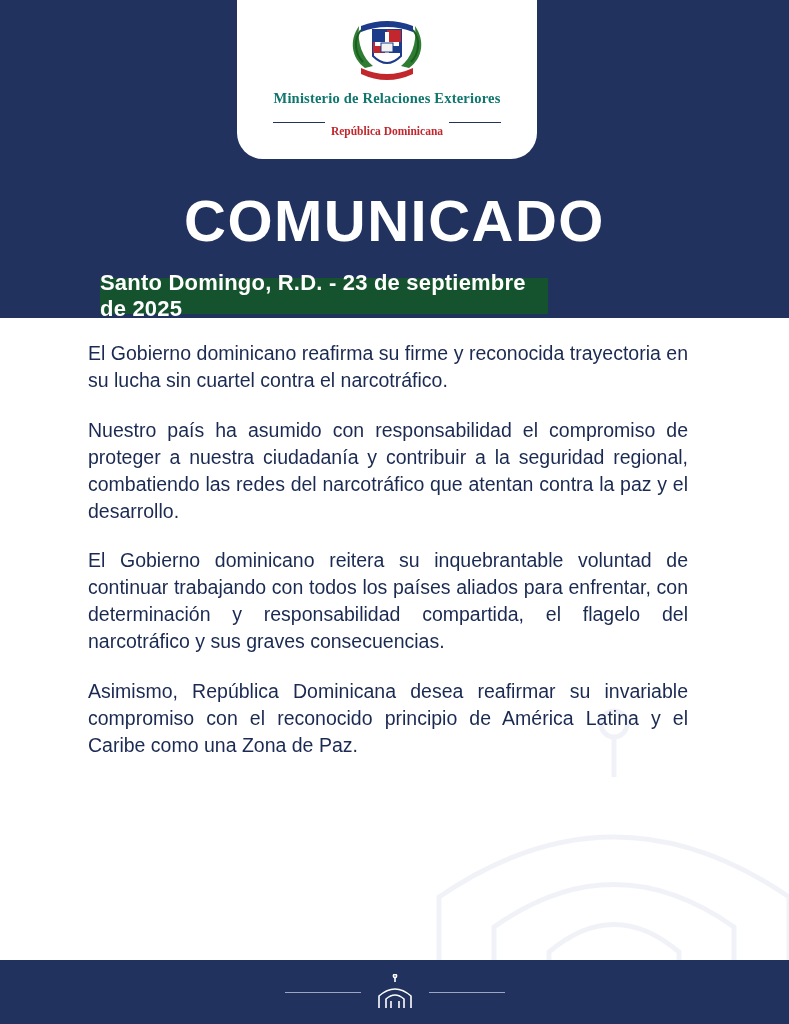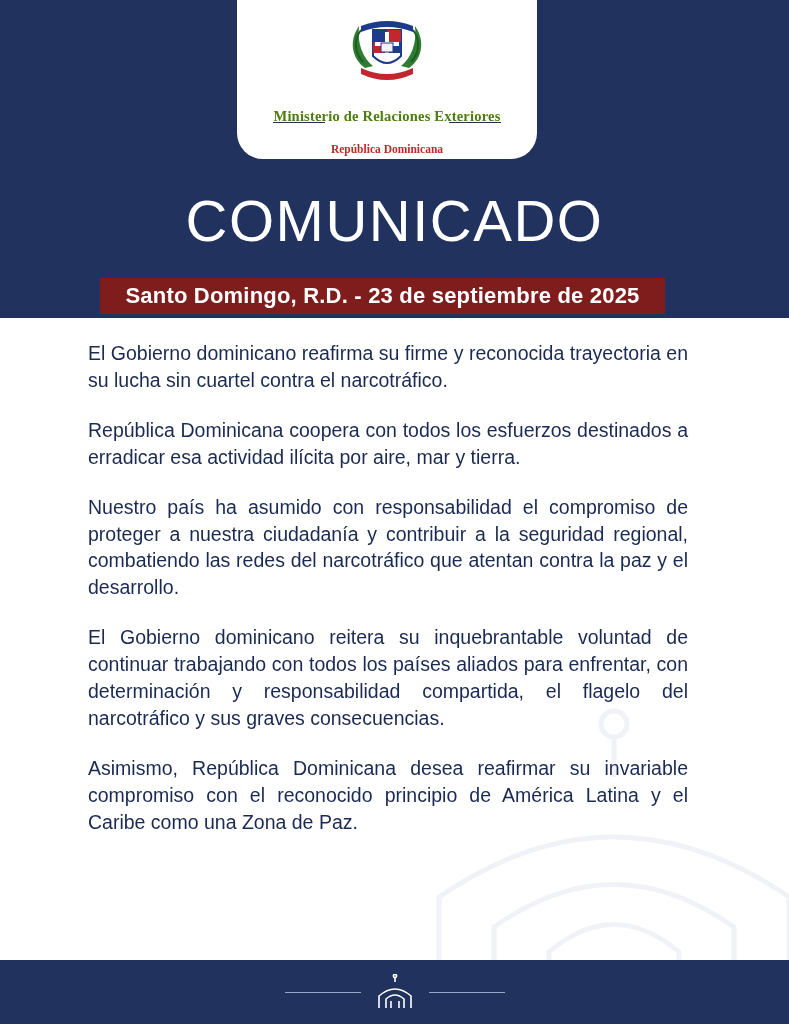--- a/index.html
+++ b/index.html
@@ -47,23 +47,23 @@
     margin: 10px auto 2px auto;
     width: 88px;
     height: 78px;
     position: relative;
   }
 
   .ministry-name {
     font-family: "Liberation Serif", serif;
     font-weight: bold;
     font-size: 14.5px;
-    color: #4d7c0f;
+    color: #0f766e;
     letter-spacing: 0.2px;
-    margin-top: 20px;
+    margin-top: 2px;
   }
 
   .country-name {
     font-family: "Liberation Serif", serif;
     font-weight: bold;
     font-size: 11.5px;
     color: #c1272d;
     margin-top: 18px;
   }
 
@@ -78,32 +78,32 @@
   .rule-right { right: 36px; }
 
   .title {
     position: absolute;
     top: 187px;
     left: 0;
     width: 789px;
     text-align: center;
     color: #ffffff;
     font-family: "Liberation Sans", sans-serif;
-    font-weight: normal;
+    font-weight: bold;
     font-size: 58px;
     letter-spacing: 1.5px;
   }
 
   .dateline {
     position: absolute;
     top: 278px;
     left: 100px;
-    width: 565px;
+    width: 448px;
     height: 36px;
-    background: #7f1d1d;
+    background: #14532d;
     color: #ffffff;
     font-size: 22px;
     font-weight: bold;
     display: flex;
     align-items: center;
     justify-content: center;
     letter-spacing: 0.2px;
   }
 
   
@@ -219,21 +219,20 @@
           <path d="M10 380 L10 300 L70 300"></path>
           <path d="M420 380 L420 300 L360 300"></path>
           <path d="M120 380 L120 310"></path>
           <path d="M310 380 L310 310"></path>
         </g>
       </svg>
     </div>
 
     <div class="paragraphs">
       <p>El Gobierno dominicano reafirma su firme y reconocida trayectoria en su lucha sin cuartel contra el narcotráfico.</p>
-      <p>República Dominicana coopera con todos los esfuerzos destinados a erradicar esa actividad ilícita por aire, mar y tierra.</p>
       <p>Nuestro país ha asumido con responsabilidad el compromiso de proteger a nuestra ciudadanía y contribuir a la seguridad regional, combatiendo las redes del narcotráfico que atentan contra la paz y el desarrollo.</p>
       <p>El Gobierno dominicano reitera su inquebrantable voluntad de continuar trabajando con todos los países aliados para enfrentar, con determinación y responsabilidad compartida, el flagelo del narcotráfico y sus graves consecuencias.</p>
       <p>Asimismo, República Dominicana desea reafirmar su invariable compromiso con el reconocido principio de América Latina y el Caribe como una Zona de Paz.</p>
     </div>
   </div>
 
   <div class="footer-band">
     <div class="footer-line"></div>
     <div class="footer-crest">
       <svg viewBox="0 0 40 36" width="40" height="36" aria-hidden="true">

